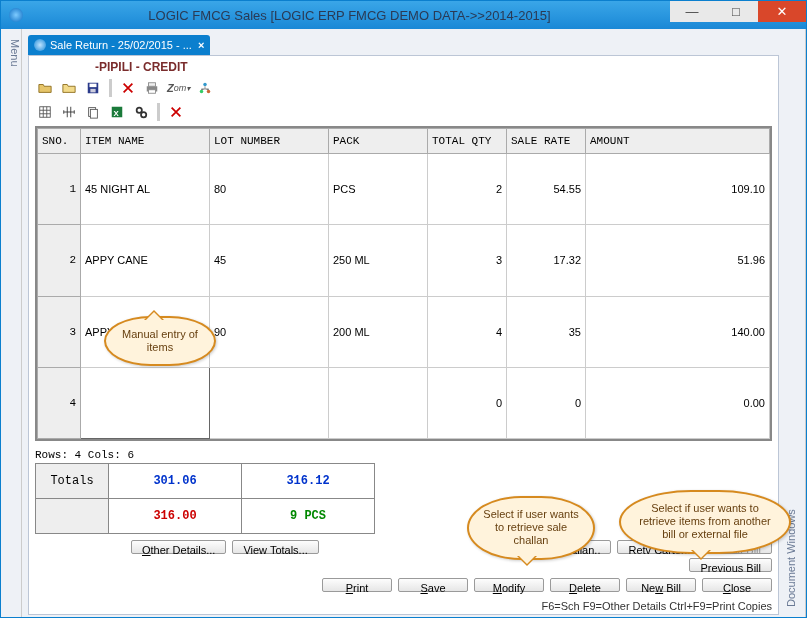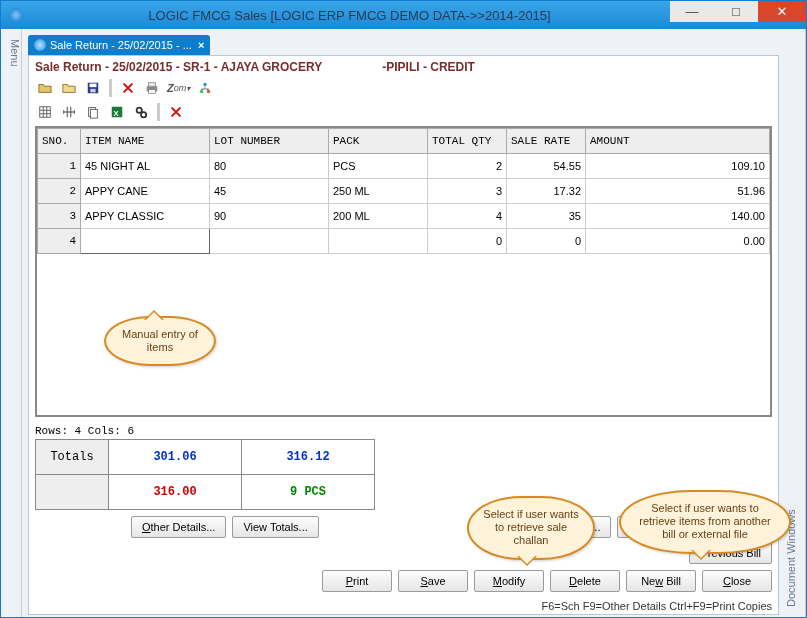--- a/index.html
+++ b/index.html
@@ -17,39 +17,39 @@
 .tabstrip{height:22px;display:flex;align-items:flex-end}
 .tab{height:20px;background:#0b7fce;color:#fff;border-radius:3px 3px 0 0;display:flex;align-items:center;padding:0 6px;font-size:11px}
 .tab .ticon{width:12px;height:12px;border-radius:50%;background:radial-gradient(#bde3ff,#1a88d6);margin-right:4px}
 .tab .tclose{margin-left:6px;font-weight:bold;cursor:default}
 .doc{flex:1;border:1px solid #bcc6d6;background:#fff;display:flex;flex-direction:column;padding:4px 6px 2px 6px;box-sizing:border-box;position:relative}
 .docheader{font-weight:bold;color:#7a2c2c;font-size:12px;margin-bottom:2px;display:flex}
 .toolbar{display:flex;align-items:center;gap:4px;margin:2px 0}
 .tb{width:18px;height:18px;display:flex;align-items:center;justify-content:center;border:1px solid transparent;font-size:12px}
 .tb.sep{width:1px;height:16px;background:#ccc;margin:0 2px}
 .tb svg{width:14px;height:14px}
-.gridwrap{border:2px solid #888;flex:1;min-height:0;display:flex;flex-direction:column;margin-top:2px;background:#fff}
+.gridwrap{border:2px solid #888;flex:1;min-height:0;display:flex;flex-direction:row;margin-top:2px;background:#fff}
 table.grid{border-collapse:collapse;width:100%;font-size:11px}
 table.grid th{background:#eee;border:1px solid #aaa;padding:6px 4px;text-align:left;font-weight:normal;font-family:"Courier New",monospace;font-size:11px}
 table.grid td{border:1px solid #ccc;padding:3px 4px;height:18px;font-family:Tahoma,sans-serif}
 table.grid td.sno{text-align:right;background:#eee;border:1px solid #aaa;width:34px;font-family:"Courier New",monospace}
 table.grid td.num{text-align:right}
 table.grid td.edit{background:#fff;border:1px solid #666}
 .gridspace{flex:1}
 .belowgrid{margin-top:6px}
 .rowscols{font-family:"Courier New",monospace;font-size:11px;margin:2px 0}
 .totbox{border-collapse:collapse}
 .totbox td{border:1px solid #888;padding:10px 6px;font-family:"Courier New",monospace;font-size:12px;text-align:center}
 .totbox .lab{background:#eee;width:60px}
 .totbox .blue{color:#0033cc;font-weight:bold;width:120px}
 .totbox .red{color:#cc0000;font-weight:bold;width:120px}
 .totbox .green{color:#008800;font-weight:bold;width:120px}
 .btnrow{display:flex;gap:6px;margin-top:6px;align-items:center}
 .spacer{flex:1}
-button.win{background:linear-gradient(#fdfdfd,#e6e6e6);border:1px solid #9a9a9a;padding:3px 10px;font-size:11px;height:22px;border-radius:2px;font-family:inherit}
+button.win{background:linear-gradient(#fdfdfd,#e6e6e6);border:1px solid #9a9a9a;padding:3px 10px;font-size:11px;height:14px;border-radius:2px;font-family:inherit}
 button.win:disabled{color:#999}
 .footer{text-align:right;font-size:11px;color:#333;margin-top:8px}
 .callout{position:absolute;background:#fff3dc;border:2px solid #d68a1f;border-radius:50%/60%;padding:10px 14px;font-size:11px;color:#663f0f;text-align:center;line-height:1.2;box-shadow:1px 1px 3px rgba(0,0,0,.2);z-index:10}
 .callout.c1{left:75px;top:260px;width:80px}
 .callout.c1:before{content:"";position:absolute;top:-18px;left:38px;border:10px solid transparent;border-bottom-color:#d68a1f}
 .callout.c1:after{content:"";position:absolute;top:-14px;left:40px;border:8px solid transparent;border-bottom-color:#fff3dc}
 .callout.c2{left:438px;top:440px;width:96px}
 .callout.c2:before{content:"";position:absolute;bottom:-18px;left:48px;border:10px solid transparent;border-top-color:#d68a1f}
 .callout.c2:after{content:"";position:absolute;bottom:-14px;left:50px;border:8px solid transparent;border-top-color:#fff3dc}
 .callout.c3{left:590px;top:434px;width:140px}
@@ -78,21 +78,20 @@
       <div class="tabstrip">
         <div class="tab">
           <span class="ticon"></span>
           <span>Sale Return - 25/02/2015 - ...</span>
           <span class="tclose">×</span>
         </div>
       </div>
 
       <div class="doc">
         <div class="docheader">
-          <span>Sale Return - 25/02/2015 - SR-1 - AJAYA GROCERY</span>
           <span style="width:60px"></span>
           <span>-PIPILI - CREDIT</span>
         </div>
 
         <div class="toolbar">
           <div class="tb">
               <svg viewBox="0 0 16 16">
                 <path fill="#e6c56a" stroke="#8a6a1a" d="M1 4h5l1 2h8v7H1z"></path>
               </svg>
             </div>

